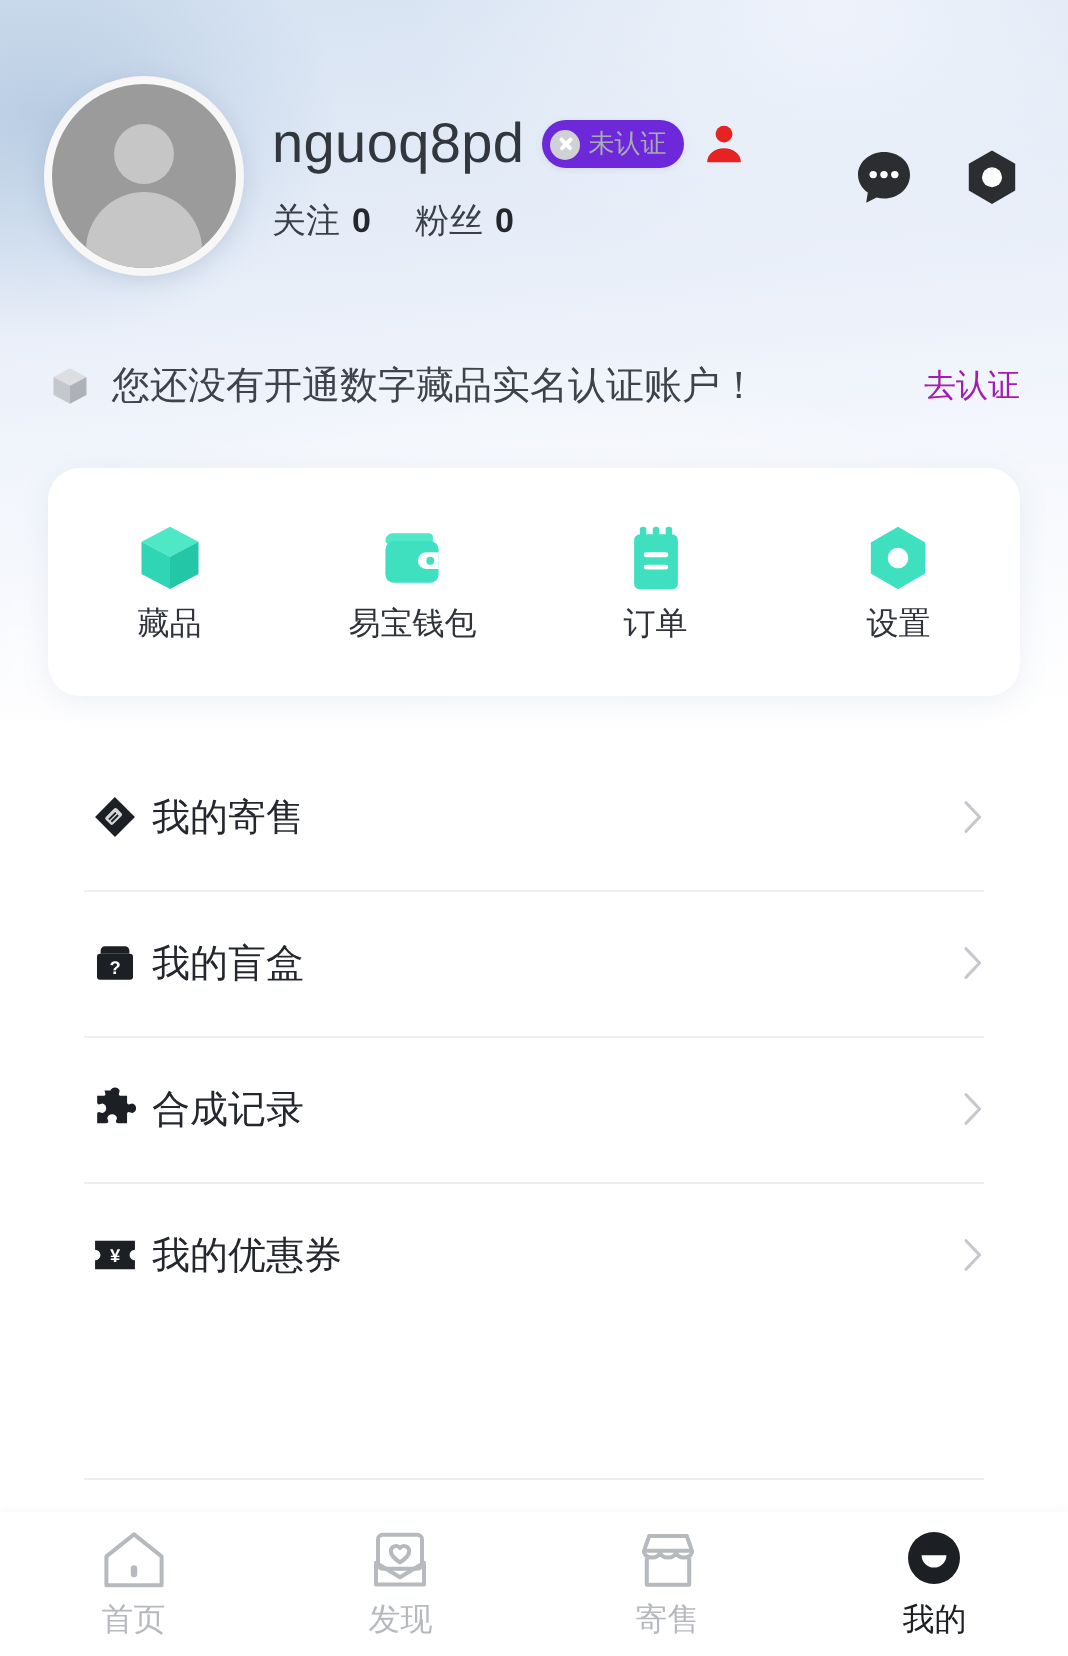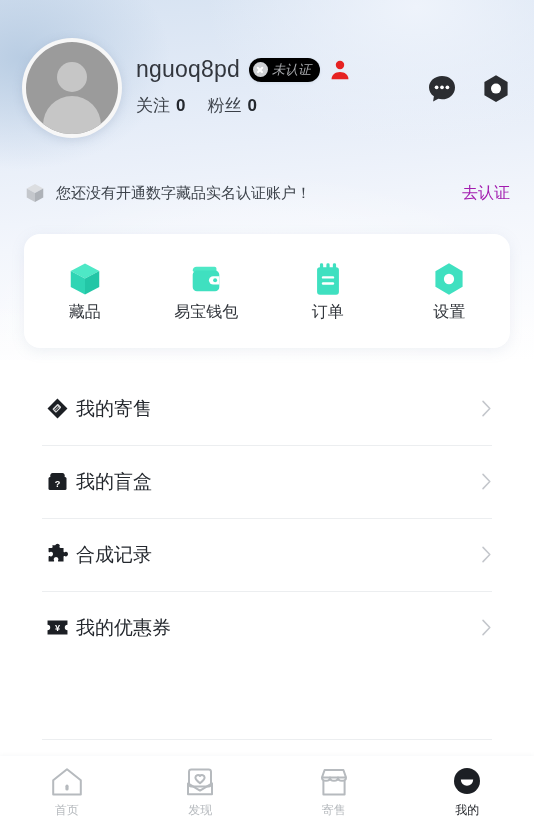--- a/index.html
+++ b/index.html
@@ -50,28 +50,27 @@
   }
   .avatar .body {
     position:absolute; left:50%; top:54px; transform:translateX(-50%);
     width:58px; height:48px; border-radius:30px 30px 0 0;
     background:#c6c6c6;
   }
 
   .pinfo { margin-left:14px; margin-top:18px; }
   .prow1 { display:flex; align-items:center; gap:9px; }
   .uname {
-    font-size:23px; color:#32363d; letter-spacing:.2px;
+    font-size:28px; color:#32363d; letter-spacing:.2px;
   }
   .badge {
     display:inline-flex; align-items:center; gap:4px;
-    background:#000000; border-radius:12px;
+    background:#6d28d9; border-radius:12px;
     padding:3px 9px 3px 4px;
     box-shadow:0 1px 3px rgba(140,155,180,0.18);
-    font-style:italic;
   }
   .badge .xc {
     width:15px; height:15px; border-radius:50%;
     background:#cfd1d4; position:relative; flex:none;
   }
   .badge .xc::before, .badge .xc::after {
     content:""; position:absolute; left:3.4px; top:6.8px;
     width:8px; height:1.6px; background:#fff; border-radius:1px;
   }
   .badge .xc::before { transform:rotate(45deg); }
@@ -93,21 +92,21 @@
     display:flex; align-items:center; gap:22px;
   }
   .hdr-icons svg { display:block; }
 
   
   .notice {
     position:absolute; left:0; top:172px; width:534px; height:42px;
     display:flex; align-items:center; padding:0 24px;
   }
   .notice .cube { width:22px; height:22px; flex:none; margin-right:10px; }
-  .notice .ntext { font-size:15px; color:#3d434b; flex:1; }
+  .notice .ntext { font-size:19px; color:#3d434b; flex:1; }
   .notice .naction { font-size:16px; color:#a21caf; }
 
   
   .qcard {
     position:absolute; left:24px; top:234px; width:486px; height:114px;
     background:#fff; border-radius:16px;
     box-shadow:0 3px 14px rgba(130,150,180,0.13);
     display:flex; align-items:center;
   }
   .qitem {
@@ -144,21 +143,21 @@
   .tabbar {
     position:absolute; left:0; bottom:0; width:534px; height:72px;
     background:#fff; display:flex; align-items:center;
     box-shadow:0 -1px 4px rgba(140,150,165,0.07);
   }
   .tab {
     flex:1; display:flex; flex-direction:column;
     align-items:center; justify-content:center; gap:5px;
   }
   .tab .tic { width:34px; height:31px; display:block; }
-  .tab .tlbl { font-size:12px; color:#b6babe; }
+  .tab .tlbl { font-size:16px; color:#b6babe; }
   .tab.active .tlbl { color:#1c1f24; }
 </style>
 </head>
 <body>
 
 <div class="bg"></div>
 <div class="bg-fade"></div>
 
 <div class="page">
 

